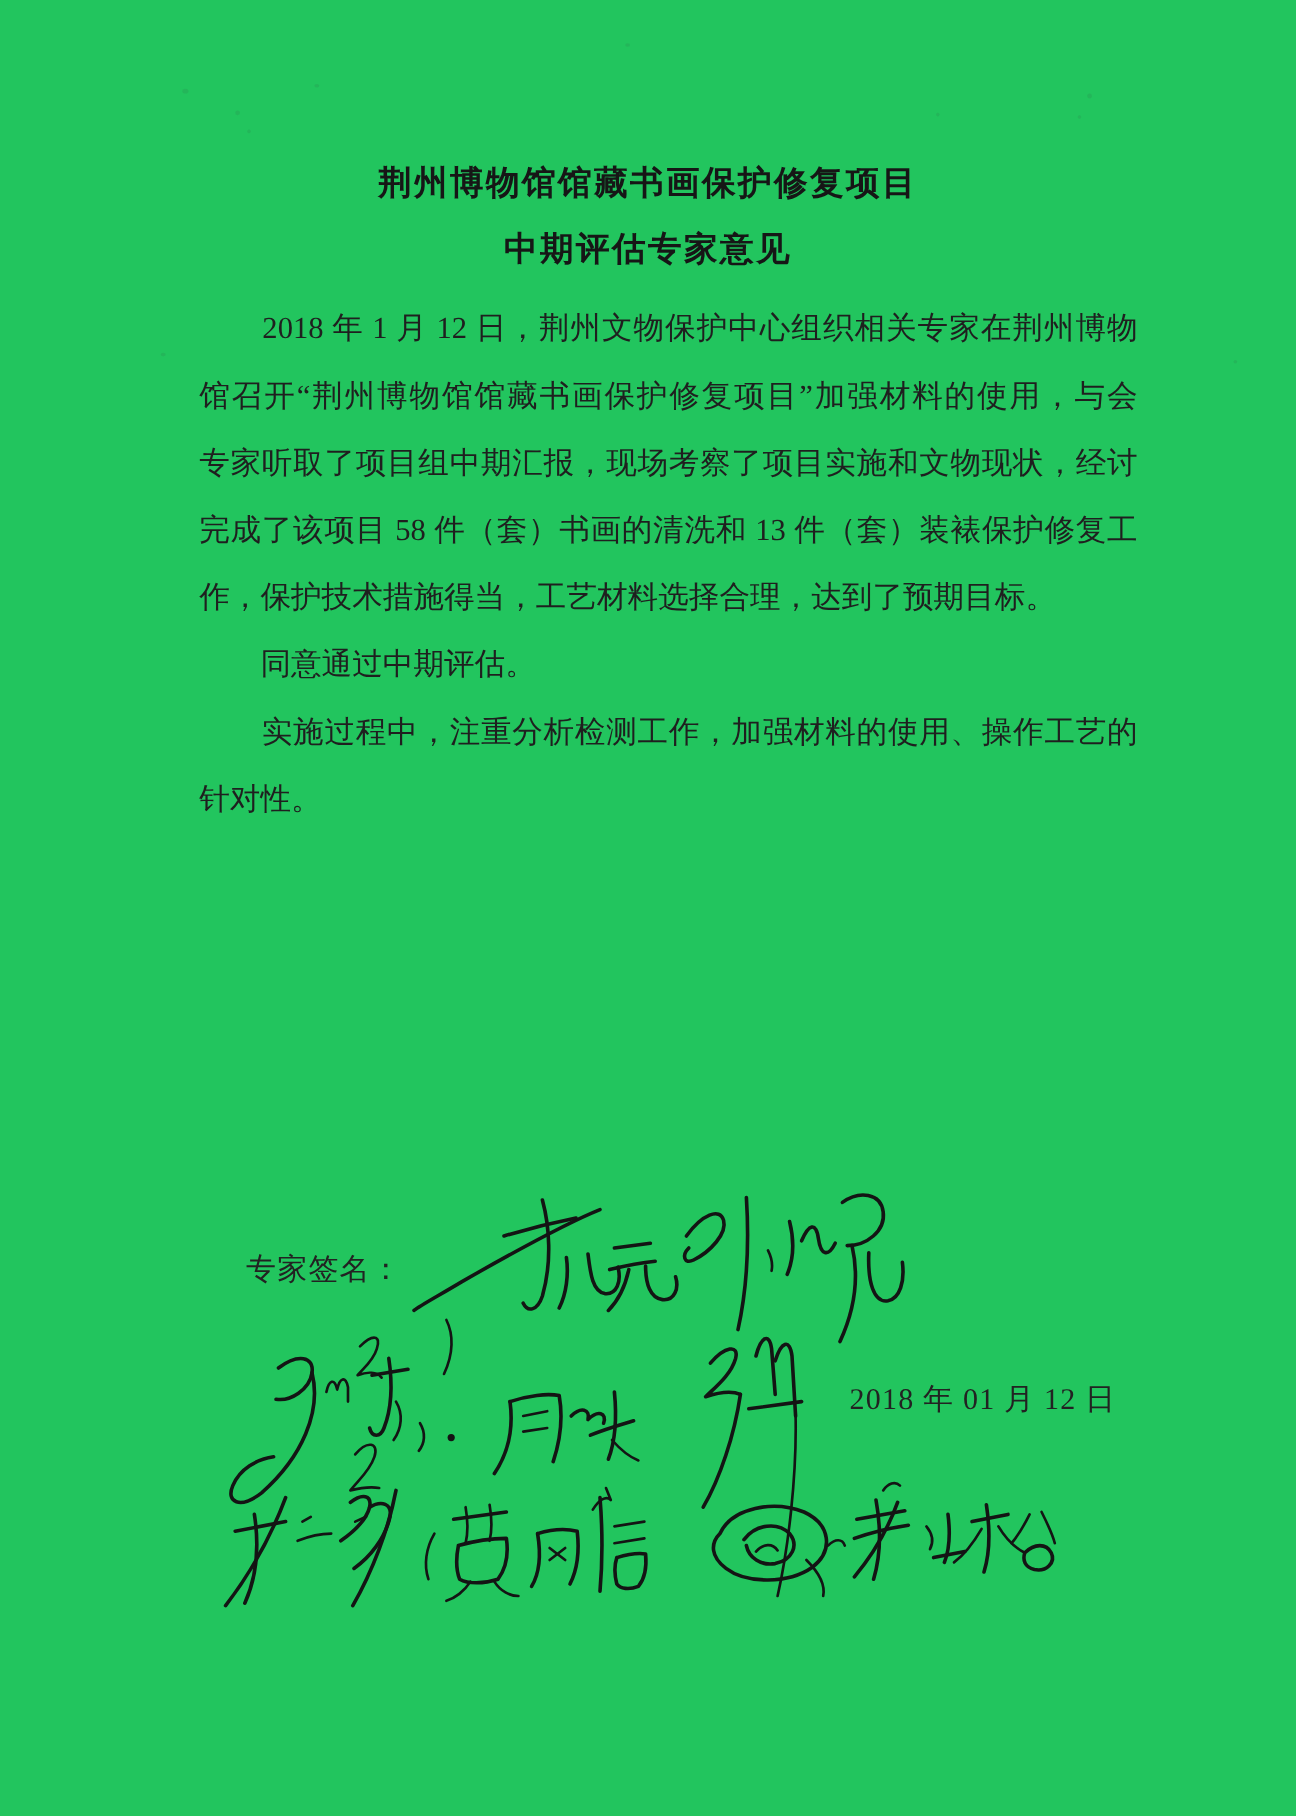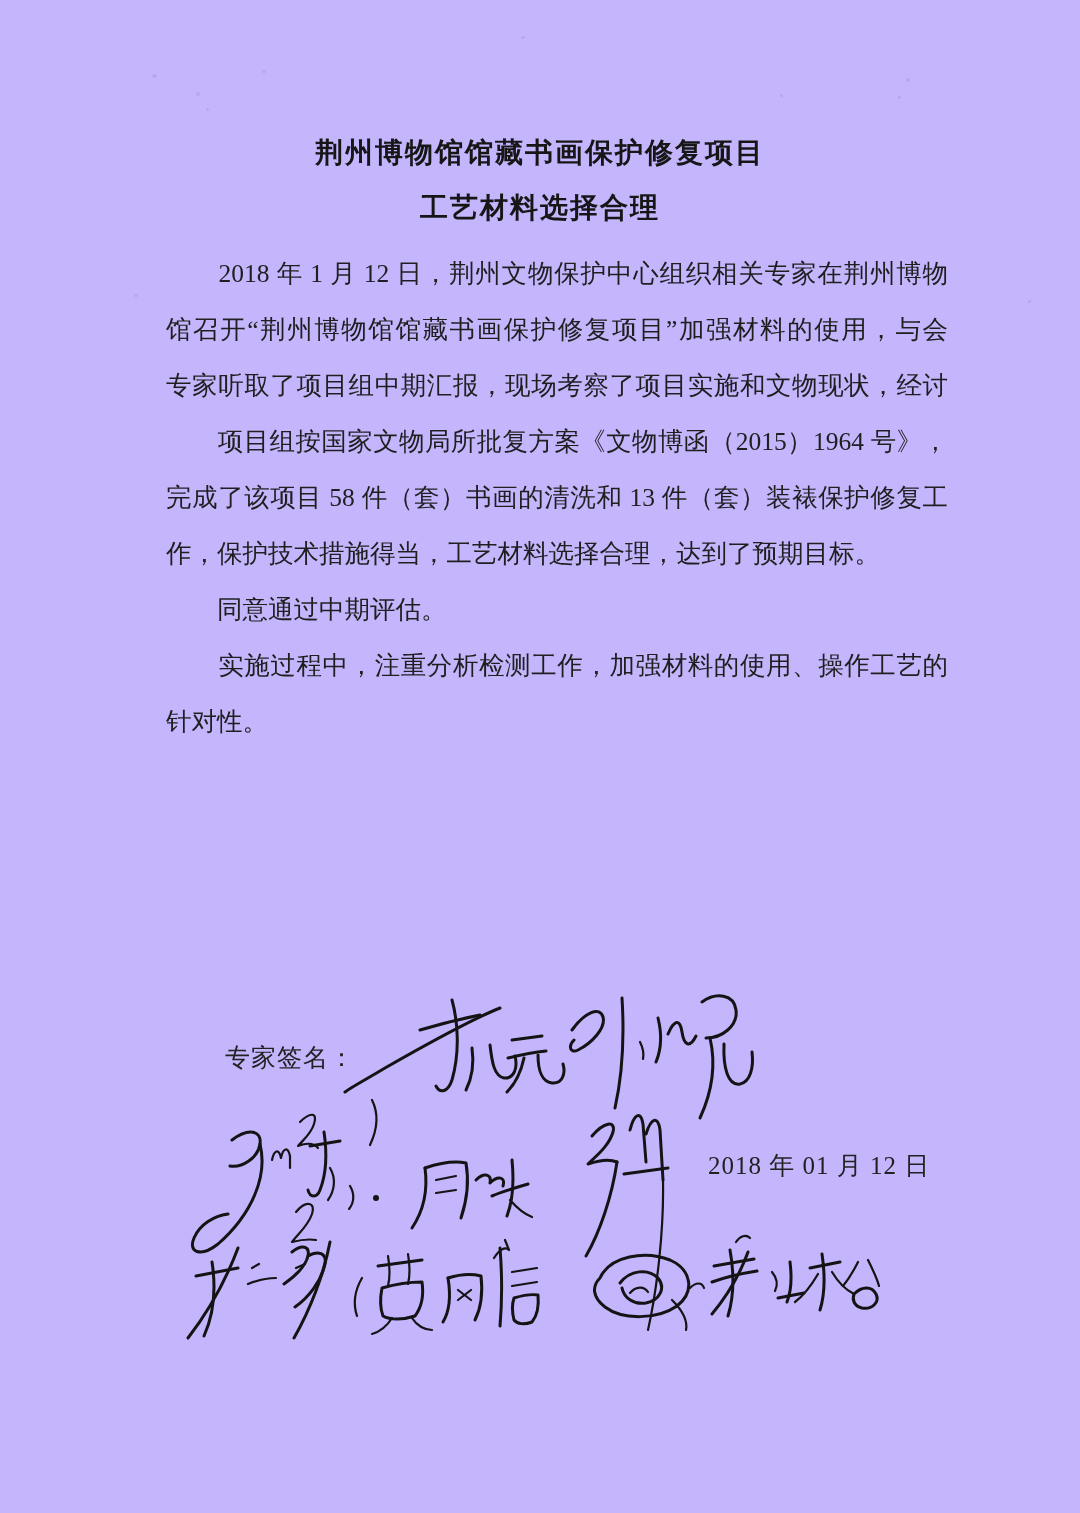--- a/index.html
+++ b/index.html
@@ -1,20 +1,20 @@
 <!DOCTYPE html>
 <html lang="zh"><head>
 <meta charset="utf-8">
 <style>
   html,body{margin:0;padding:0;background:#e8e8e8;}
   .sheet{
     position:relative;
     width:1080px;height:1513px;
     margin:0 auto;
-    background:#c4b5fd;
+    background:#22c55e;
     overflow:hidden;
     font-family:"Liberation Serif","DejaVu Serif",serif;
     color:#1b1b1b;
   }
   
   .doc-title{
     position:absolute;left:0;width:1080px;text-align:center;
     font-family:"Liberation Sans","DejaVu Sans",sans-serif;
     font-weight:bold;font-size:28px;letter-spacing:2px;color:#161616;
   }
@@ -23,45 +23,44 @@
   
   .body-text{
     position:absolute;left:150px;top:246px;width:782px;
     font-size:25.5px;line-height:56px;color:#1f1f1f;margin-left:16px;
   }
   .line{height:56px;white-space:nowrap;}
   .line.full{text-align:justify;text-align-last:justify;white-space:normal;overflow:hidden;}
   
   .sig-label{
     position:absolute;left:205px;top:1041px;
-    font-size:25px;letter-spacing:1px;color:#222;margin-left:20px;
+    font-size:25px;letter-spacing:1px;color:#222;
   }
   .sig-date{
     position:absolute;left:708px;top:1149px;
     font-size:25px;letter-spacing:1px;color:#222;text-align:right;
   }
   .sig-canvas{position:absolute;left:0;top:0;width:1080px;height:1513px;}
   .sig-canvas path{fill:none;stroke:#141414;stroke-width:3;stroke-linecap:round;stroke-linejoin:round;}
   .sig-canvas .thin{stroke-width:2.2;}
   
   .noise{position:absolute;border-radius:50%;background:rgba(60,60,60,0.10);}
 </style>
 </head>
 <body>
 
 <div class="sheet">
 
   <div class="doc-title t1">荆州博物馆馆藏书画保护修复项目</div>
-  <div class="doc-title t2">工艺材料选择合理</div>
+  <div class="doc-title t2">中期评估专家意见</div>
 
   <div class="body-text">
     <div class="line full">　　2018 年 1 月 12 日，荆州文物保护中心组织相关专家在荆州博物</div>
     <div class="line full">馆召开“荆州博物馆馆藏书画保护修复项目”加强材料的使用，与会</div>
     <div class="line full">专家听取了项目组中期汇报，现场考察了项目实施和文物现状，经讨</div>
-    <div class="line full">　　项目组按国家文物局所批复方案《文物博函（2015）1964 号》，</div>
     <div class="line full">完成了该项目 58 件（套）书画的清洗和 13 件（套）装裱保护修复工</div>
     <div class="line">作，保护技术措施得当，工艺材料选择合理，达到了预期目标。</div>
     <div class="line">　　同意通过中期评估。</div>
     <div class="line full">　　实施过程中，注重分析检测工作，加强材料的使用、操作工艺的</div>
     <div class="line">针对性。</div>
   </div>
 
   <div class="sig-label">专家签名：</div>
   <div class="sig-date">2018 年 01 月 12 日</div>
 

